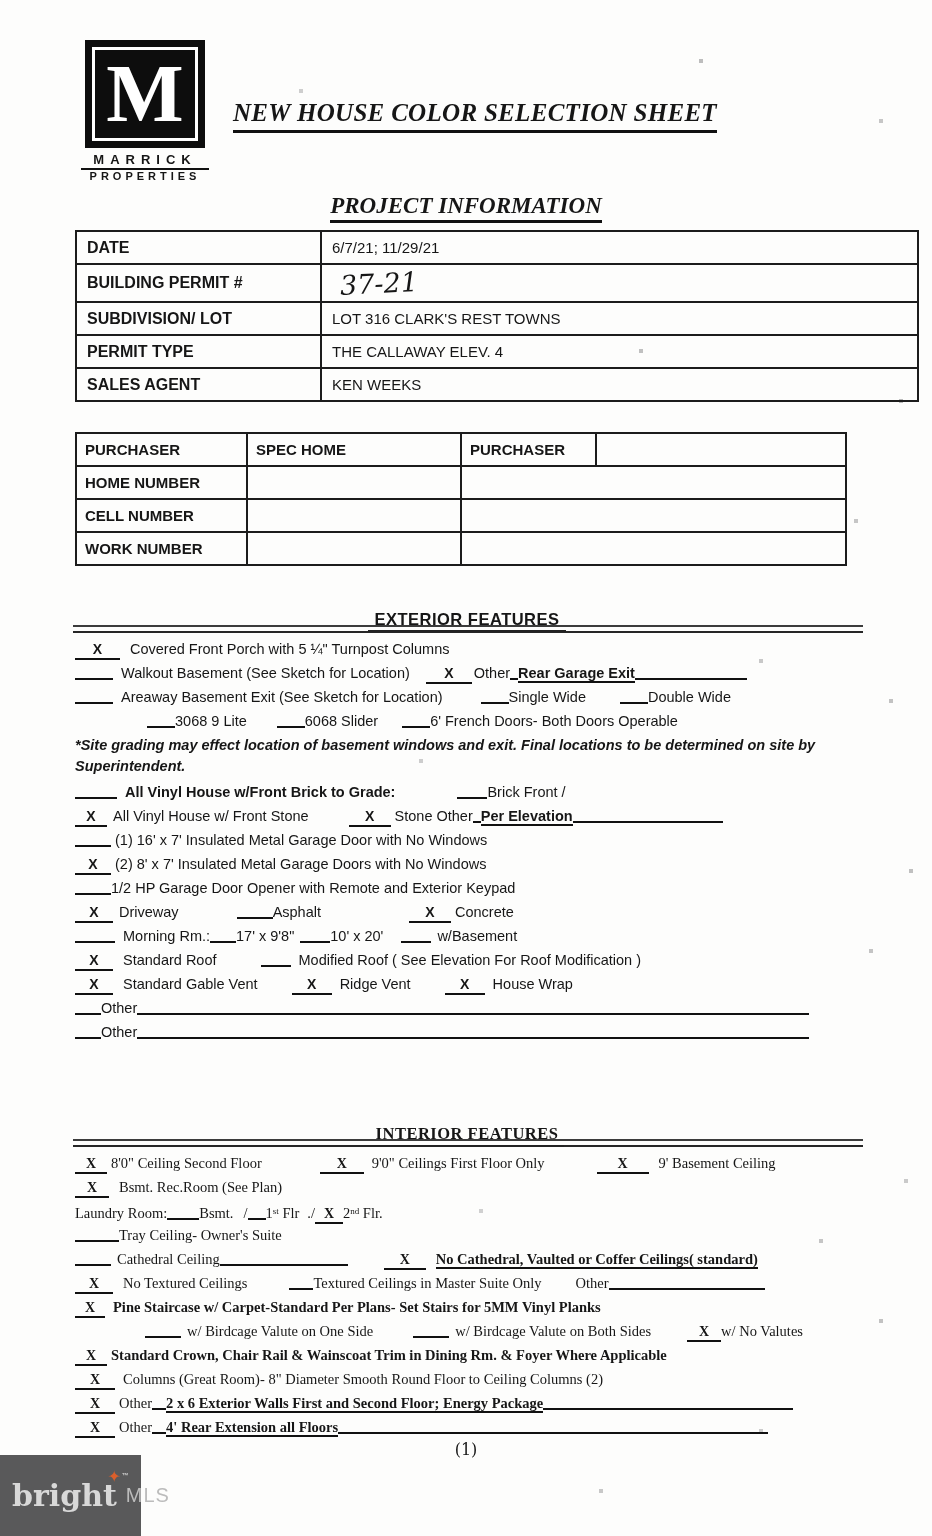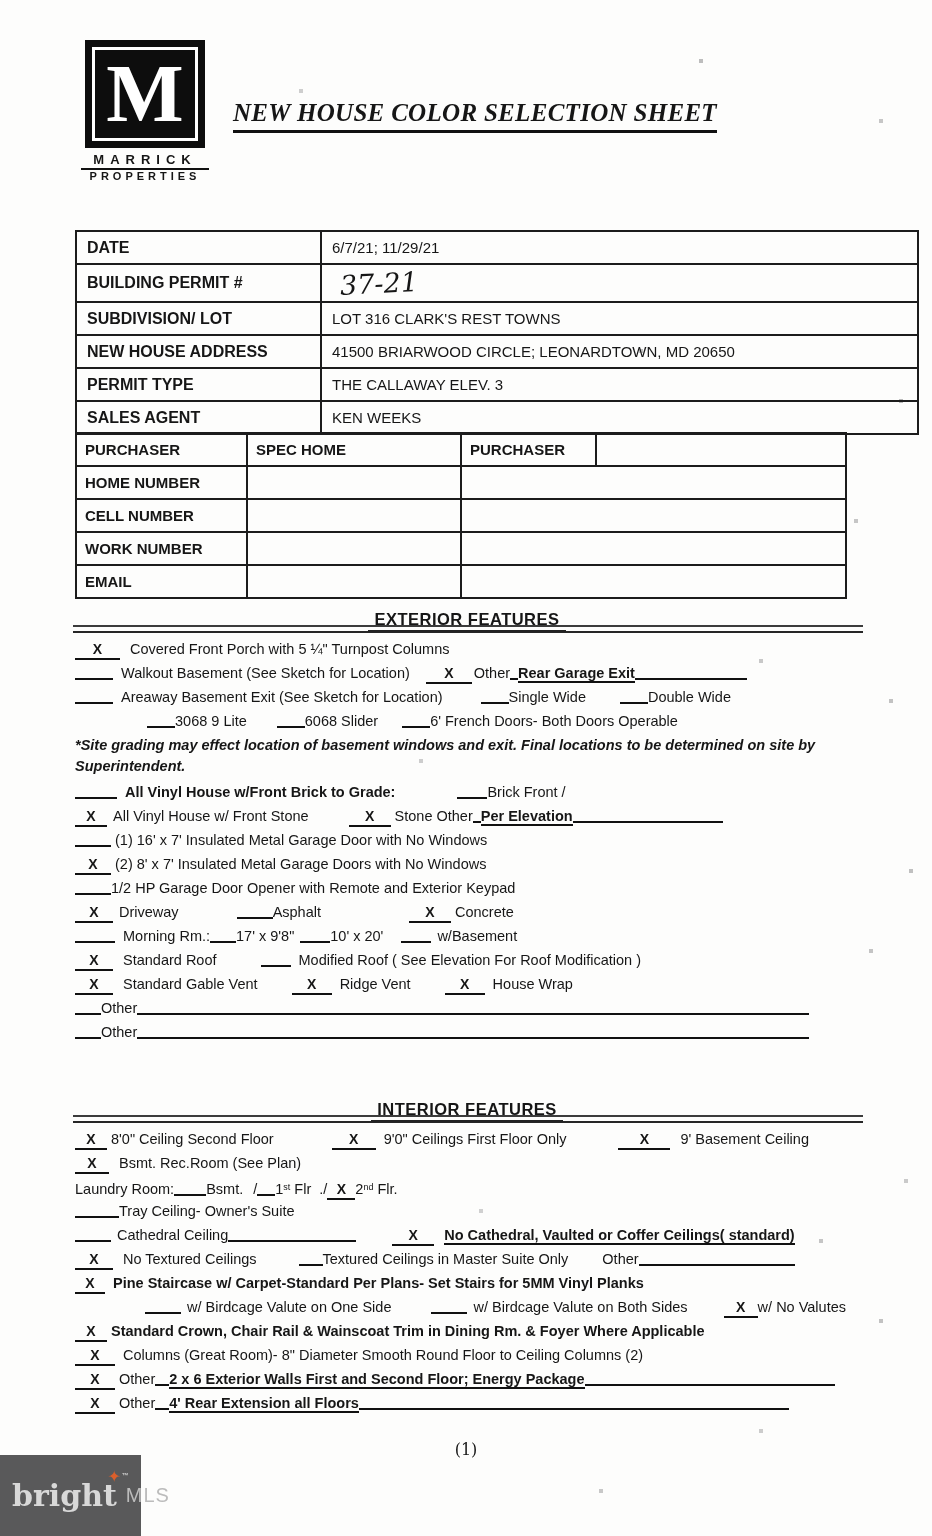--- a/index.html
+++ b/index.html
@@ -78,46 +78,45 @@
 
   <div class="logo-box">
     <div class="logo-inner">
       <span class="logo-m">M</span>
     </div>
   </div>
   <div class="logo-name">MARRICK</div>
   <div class="logo-sub">PROPERTIES</div>
 
   <h1 class="doc-title">NEW HOUSE COLOR SELECTION SHEET</h1>
+  <div class="sec-title-wrap">
+    <span class="sec-title">PROJECT INFORMATION</span>
+  </div>
 
   <table class="pi-table">
     <colgroup>
         <col style="width:245px">
         <col>
       </colgroup>
     <tbody>
       <tr>
         <td class="lbl">DATE</td>
         <td class="val">6/7/21; 11/29/21</td>
       </tr>
       <tr style="height:38px;">
         <td class="lbl">BUILDING PERMIT #</td>
         <td class="val"><span class="hand">37-21</span></td>
       </tr>
       <tr>
         <td class="lbl">SUBDIVISION/ LOT</td>
         <td class="val">LOT 316 CLARK'S REST TOWNS</td>
       </tr>
       <tr>
-        <td class="lbl">NEW HOUSE ADDRESS</td>
-        <td class="val">41500 BRIARWOOD CIRCLE; LEONARDTOWN, MD 20650</td>
-      </tr>
-      <tr>
         <td class="lbl">PERMIT TYPE</td>
-        <td class="val">THE CALLAWAY ELEV. 3</td>
+        <td class="val">THE CALLAWAY ELEV. 4</td>
       </tr>
       <tr>
         <td class="lbl">SALES AGENT</td>
         <td class="val">KEN WEEKS</td>
       </tr>
     </tbody>
   </table>
 
   <table class="pu-table">
     <colgroup>
@@ -138,25 +137,20 @@
         <td></td>
         <td colspan="2"></td>
       </tr>
       <tr>
         <td class="lbl2">CELL NUMBER</td>
         <td></td>
         <td colspan="2"></td>
       </tr>
       <tr>
         <td class="lbl2">WORK NUMBER</td>
-        <td></td>
-        <td colspan="2"></td>
-      </tr>
-      <tr>
-        <td class="lbl2">EMAIL</td>
         <td></td>
         <td colspan="2"></td>
       </tr>
     </tbody>
   </table>
 
   <div class="features" style="top:610px;">
     <div class="fhead">
       <span class="fhead-text">EXTERIOR  FEATURES</span>
       <div class="frule"></div>
@@ -174,21 +168,21 @@
         <div class="fline"><span class="sb" style="width: 36px;"></span><span class="st">1/2 HP Garage Door Opener with Remote and Exterior Keypad</span></div>
         <div class="fline"><span class="sx" style="min-width: 38px;">X</span><span class="sg" style="width: 6px;"></span><span class="st">Driveway</span><span class="sg" style="width: 58px;"></span><span class="sb" style="width: 36px;"></span><span class="st">Asphalt</span><span class="sg" style="width: 88px;"></span><span class="sx" style="min-width: 42px;">X</span><span class="sg" style="width: 4px;"></span><span class="st">Concrete</span></div>
         <div class="fline"><span class="sb" style="width: 40px;"></span><span class="sg" style="width: 8px;"></span><span class="st">Morning Rm.:</span><span class="sb" style="width: 26px;"></span><span class="st">17' x 9'8"</span><span class="sg" style="width: 6px;"></span><span class="sb" style="width: 30px;"></span><span class="st">10' x 20'</span><span class="sg" style="width: 18px;"></span><span class="sb" style="width: 30px;"></span><span class="sg" style="width: 6px;"></span><span class="st">w/Basement</span></div>
         <div class="fline"><span class="sx" style="min-width: 38px;">X</span><span class="sg" style="width: 10px;"></span><span class="st">Standard Roof</span><span class="sg" style="width: 44px;"></span><span class="sb" style="width: 30px;"></span><span class="sg" style="width: 8px;"></span><span class="st">Modified Roof ( See Elevation For Roof Modification )</span></div>
         <div class="fline"><span class="sx" style="min-width: 38px;">X</span><span class="sg" style="width: 10px;"></span><span class="st">Standard Gable Vent</span><span class="sg" style="width: 34px;"></span><span class="sx" style="min-width: 40px;">X</span><span class="sg" style="width: 8px;"></span><span class="st">Ridge Vent</span><span class="sg" style="width: 34px;"></span><span class="sx" style="min-width: 40px;">X</span><span class="sg" style="width: 8px;"></span><span class="st">House Wrap</span></div>
         <div class="fline"><span class="sb" style="width: 26px;"></span><span class="st">Other</span><span class="sb" style="width: 672px;"></span></div>
         <div class="fline"><span class="sb" style="width: 26px;"></span><span class="st">Other</span><span class="sb" style="width: 672px;"></span></div>
       </div>
   </div>
 
-  <div class="features" style="top:1100px;">
+  <div class="features" style="top:1124px;font-family:Liberation Serif, serif;">
     <div class="fhead">
       <span class="fhead-text">INTERIOR  FEATURES</span>
       <div class="frule"></div>
     </div>
     <div class="flines">
         <div class="fline"><span class="sx" style="min-width: 32px;">X</span><span class="sg" style="width: 4px;"></span><span class="st">8'0" Ceiling  Second Floor</span><span class="sg" style="width: 58px;"></span><span class="sx" style="min-width: 44px;">X</span><span class="sg" style="width: 8px;"></span><span class="st">9'0" Ceilings First Floor Only</span><span class="sg" style="width: 52px;"></span><span class="sx" style="min-width: 52px;">X</span><span class="sg" style="width: 10px;"></span><span class="st">9' Basement Ceiling</span></div>
         <div class="fline"><span class="sx" style="min-width: 34px;">X</span><span class="sg" style="width: 10px;"></span><span class="st">Bsmt. Rec.Room (See Plan)</span></div>
         <div class="fline"><span class="st">Laundry Room:</span><span class="sb" style="width: 32px;"></span><span class="st">Bsmt.</span><span class="sg" style="width: 10px;"></span><span class="st">/</span><span class="sb" style="width: 18px;"></span><span class="st">1</span><span class="ssup">st</span><span class="st"> Flr</span><span class="sg" style="width: 8px;"></span><span class="st">./</span><span class="sx" style="min-width: 28px;">X</span><span class="st">2</span><span class="ssup">nd</span><span class="st"> Flr.</span></div>
         <div class="fline"><span class="sb" style="width: 44px;"></span><span class="st">Tray Ceiling- Owner's Suite</span></div>
         <div class="fline"><span class="sb" style="width: 36px;"></span><span class="sg" style="width: 6px;"></span><span class="st">Cathedral Ceiling</span><span class="sb" style="width: 128px;"></span><span class="sg" style="width: 36px;"></span><span class="sx" style="min-width: 42px;">X</span><span class="sg" style="width: 10px;"></span><span class="st b u">No Cathedral, Vaulted or Coffer Ceilings( standard)</span></div>

